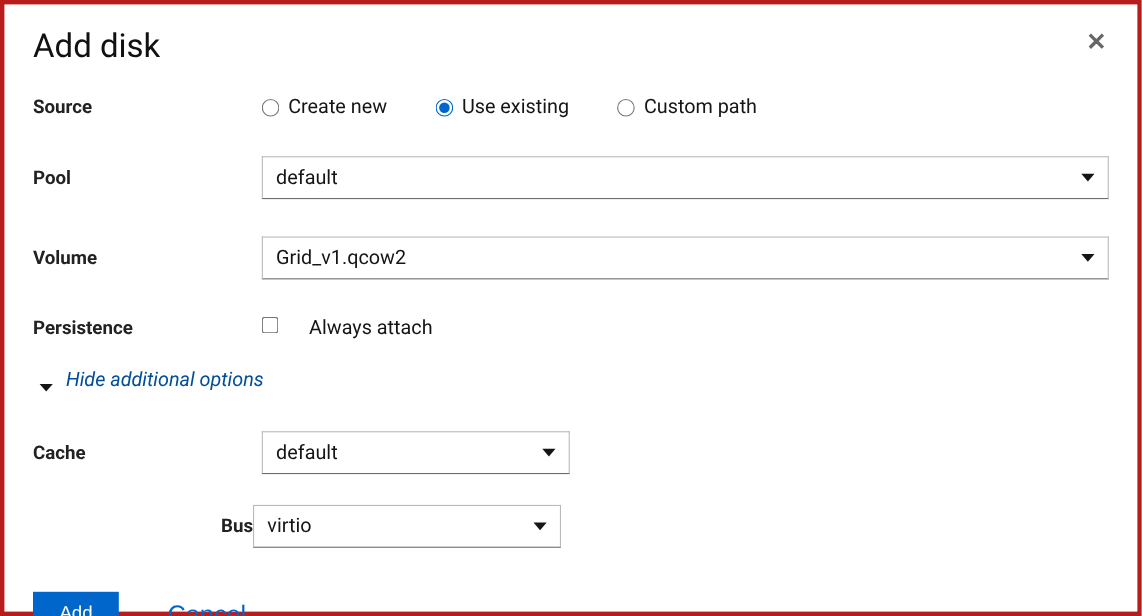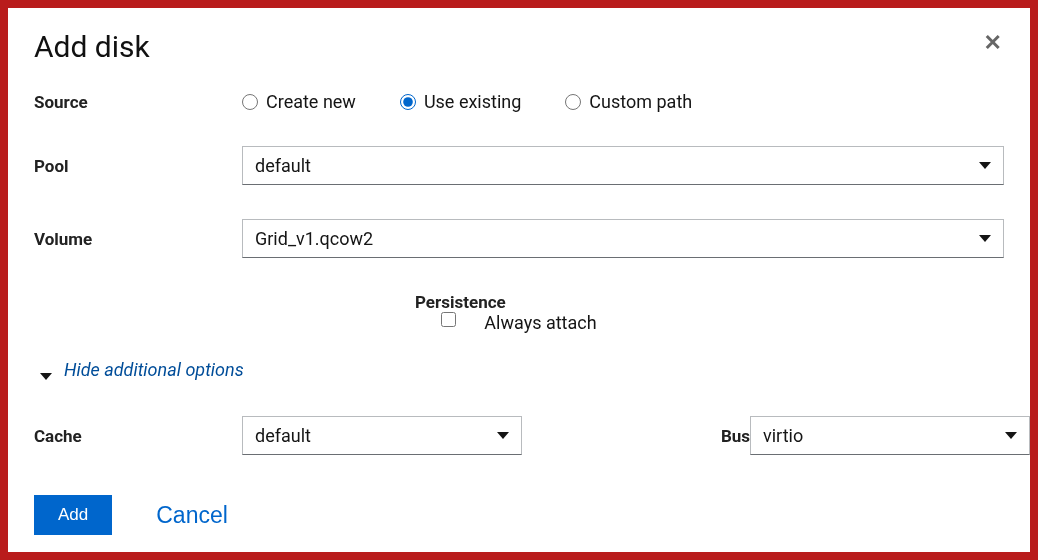--- a/index.html
+++ b/index.html
@@ -7,21 +7,21 @@
     margin: 0;
     padding: 0;
     font-family: -apple-system, BlinkMacSystemFont, "Segoe UI", Roboto, "Helvetica Neue", Arial, sans-serif;
     font-size: 16px;
     color: #151515;
     background: #fff;
   }
   .dialog {
     width: 1038px;
     height: 560px;
-    border: 8px solid #b91c1c;
+    border: 4px solid #b91c1c;
     padding: 22px 26px 20px 26px;
     position: relative;
   }
   .dialog-header {
     display: flex;
     justify-content: space-between;
     align-items: flex-start;
     margin-bottom: 28px;
   }
   .dialog-title {
@@ -37,21 +37,21 @@
     cursor: pointer;
     line-height: 1;
     padding: 2px 2px;
     font-weight: bold;
   }
   .form-row {
     display: flex;
     align-items: center;
     margin-bottom: 34px;
   }
-  .form-row.persist { margin-bottom: 26px; flex-direction: column; }
+  .form-row.persist { margin-bottom: 26px; }
   .label-col {
     width: 208px;
     font-size: 17px;
     font-weight: 700;
     color: #222;
   }
   .control-col {
     flex: 1;
   }
   .radio-group {
@@ -112,20 +112,21 @@
     margin-left: 6px;
   }
   .toggle-text {
     color: #004d99;
     font-size: 18px;
   }
   .two-col {
     display: flex;
     gap: 28px;
     margin-bottom: 40px;
+    flex-direction: column;
   }
   .two-col .pair {
     flex: 1;
     display: flex;
     align-items: center;
   }
   .pair .label-col { width: 208px; }
   .pair.right .label-col { width: 200px; text-align: right; }
   .select-small {
     width: 280px;

